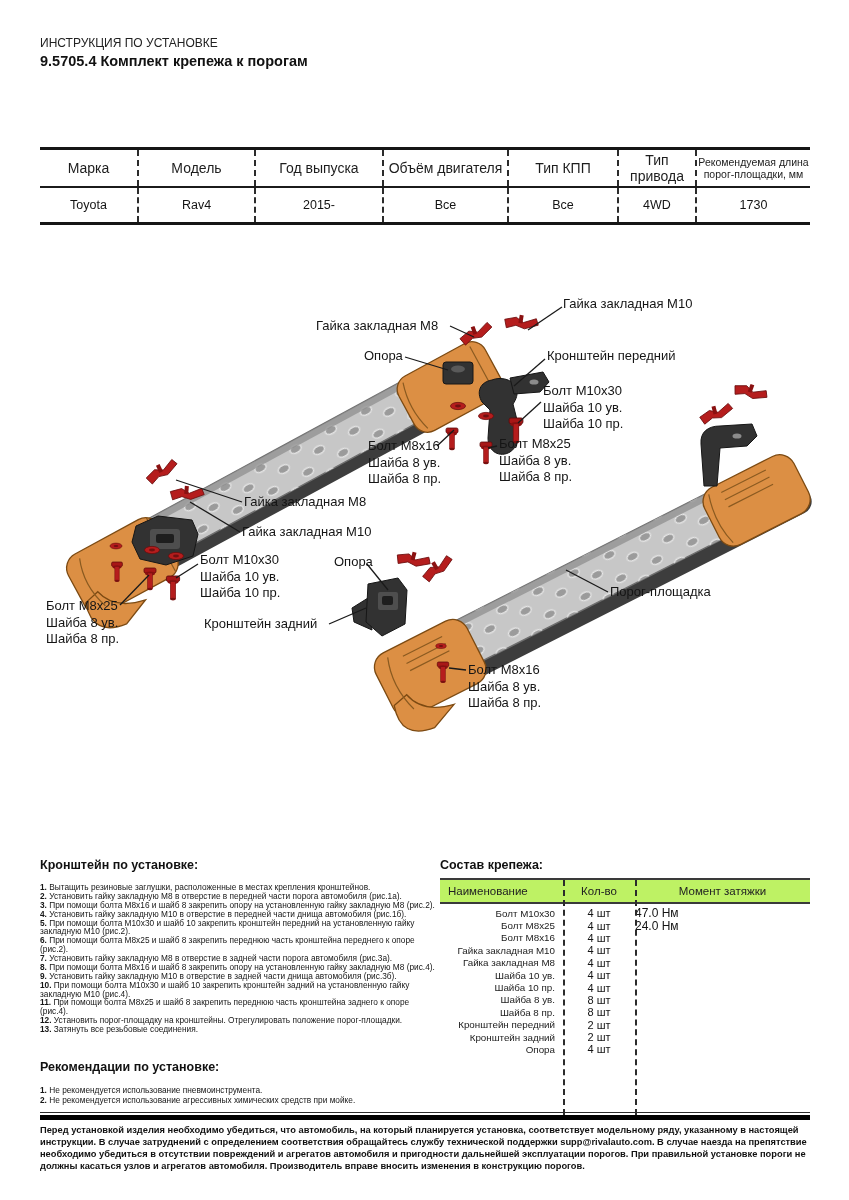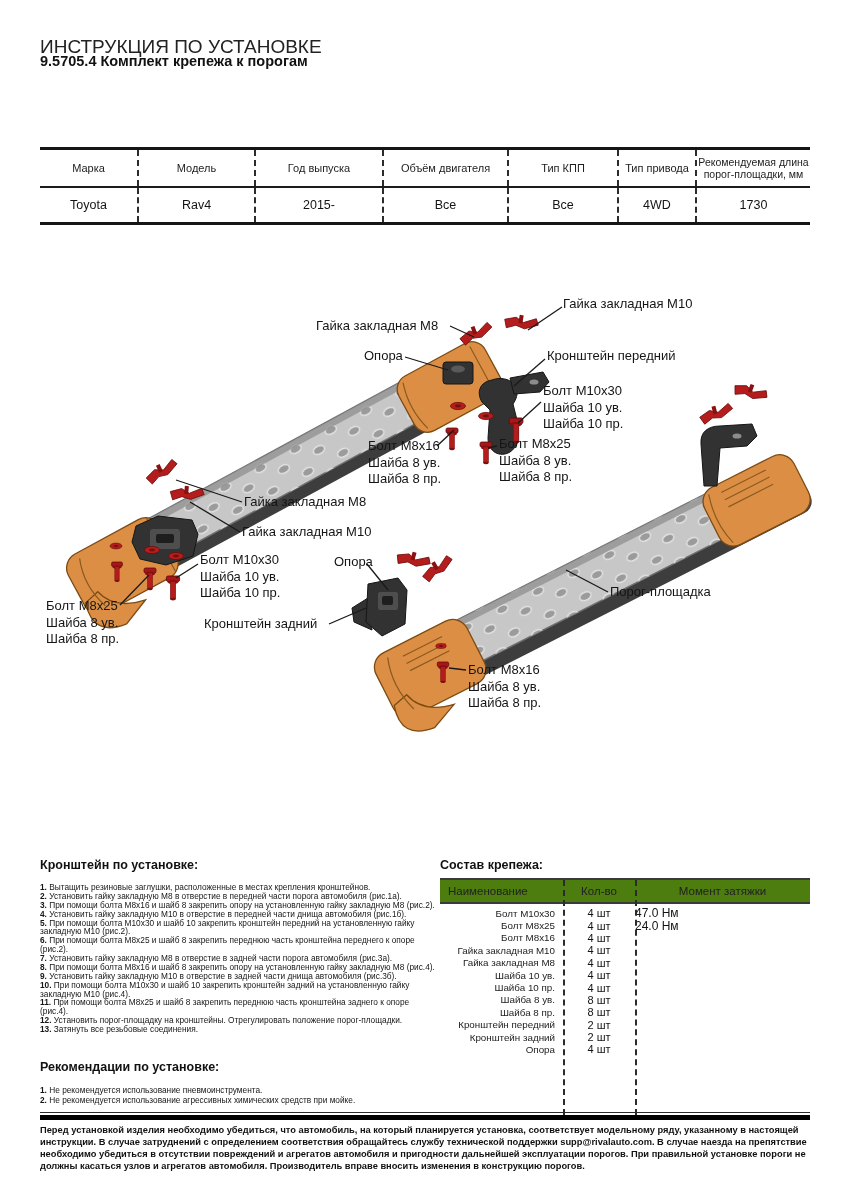--- a/index.html
+++ b/index.html
@@ -1,27 +1,27 @@
 <!DOCTYPE html>
 <html><head>
 <meta charset="utf-8">
 <style>
   * { margin:0; padding:0; box-sizing:border-box; }
   html,body { background:#ffffff; }
   body { font-family:"Liberation Sans", sans-serif; color:#1a1a1a; }
   .page { position:relative; width:849px; height:1200px; background:#ffffff; overflow:hidden; }
 
   
-  .doc-title1 { position:absolute; top:36px; left:40px; font-size:19px; color:#222; }
+  .doc-title1 { position:absolute; top:36px; left:40px; font-size:12px; color:#222; }
   .doc-title2 { position:absolute; top:53px; left:40px; font-size:14.5px; font-weight:bold; color:#111; }
 
   
   table.spec { position:absolute; top:147px; left:40px; width:770px; border-collapse:collapse; table-layout:fixed;
                border-top:3px solid #151515; border-bottom:3px solid #151515; }
-  table.spec th { height:38px; font-size:11px; font-weight:normal; color:#1d1d1d; text-align:center;
+  table.spec th { height:38px; font-size:14px; font-weight:normal; color:#1d1d1d; text-align:center;
                   border-bottom:2px solid #1b1b1b; border-right:2px dashed #2b2b2b; white-space:pre-line; vertical-align:middle; }
   table.spec td { height:37px; font-size:12.5px; color:#141414; text-align:center; border-right:2px dashed #2b2b2b; vertical-align:middle; }
   table.spec th:last-child, table.spec td:last-child { border-right:none; }
 
   
   .diagram { position:absolute; top:280px; left:0; width:849px; height:455px; }
   .diagram svg.art { position:absolute; inset:0; }
   .underbody { fill:#3d3d3d; }
   .tread { fill:#c7c7c7; stroke:#6e6e6e; stroke-width:1.4; }
   .far-edge { fill:#8f8f8f; opacity:.75; }
@@ -38,21 +38,21 @@
   .left-col { position:absolute; top:858px; left:40px; width:396px; }
   .sec-title { font-size:12.5px; font-weight:bold; color:#111; margin-bottom:11px; }
   .instr-item { font-size:8.3px; line-height:1.07; color:#161616; }
   .rec-block { margin-top:26px; }
   .rec-block .instr-item { line-height:1.25; }
 
   
   .kit-wrap { position:absolute; top:858px; left:440px; width:370px; }
   .kit-table { position:absolute; top:878px; left:440px; width:370px; height:237px; border-top:2px solid #3a3a3a; }
   .kit-vline { position:absolute; top:0; bottom:0; width:0; border-left:2px dashed #2b2b2b; }
-  .kit-head { display:flex; height:24px; background:#4d7c0f; border-bottom:2px solid #3a3a3a; align-items:center; font-size:11.5px; color:#222; }
+  .kit-head { display:flex; height:24px; background:#bef264; border-bottom:2px solid #3a3a3a; align-items:center; font-size:11.5px; color:#222; }
   .kh0 { width:123px; padding-left:8px; }
   .kh1 { width:72px; text-align:center; }
   .kh2 { width:175px; text-align:center; }
   .kit-rows { padding-top:3px; }
   .kit-row { display:flex; height:12.4px; align-items:center; }
   .kc0 { width:123px; text-align:right; padding-right:8px; font-size:9.8px; color:#1c1c1c; }
   .kc1 { width:72px; text-align:center; font-size:11px; color:#141414; }
   .kc2 { width:175px; text-align:left; font-size:12px; color:#141414; }
 
   

